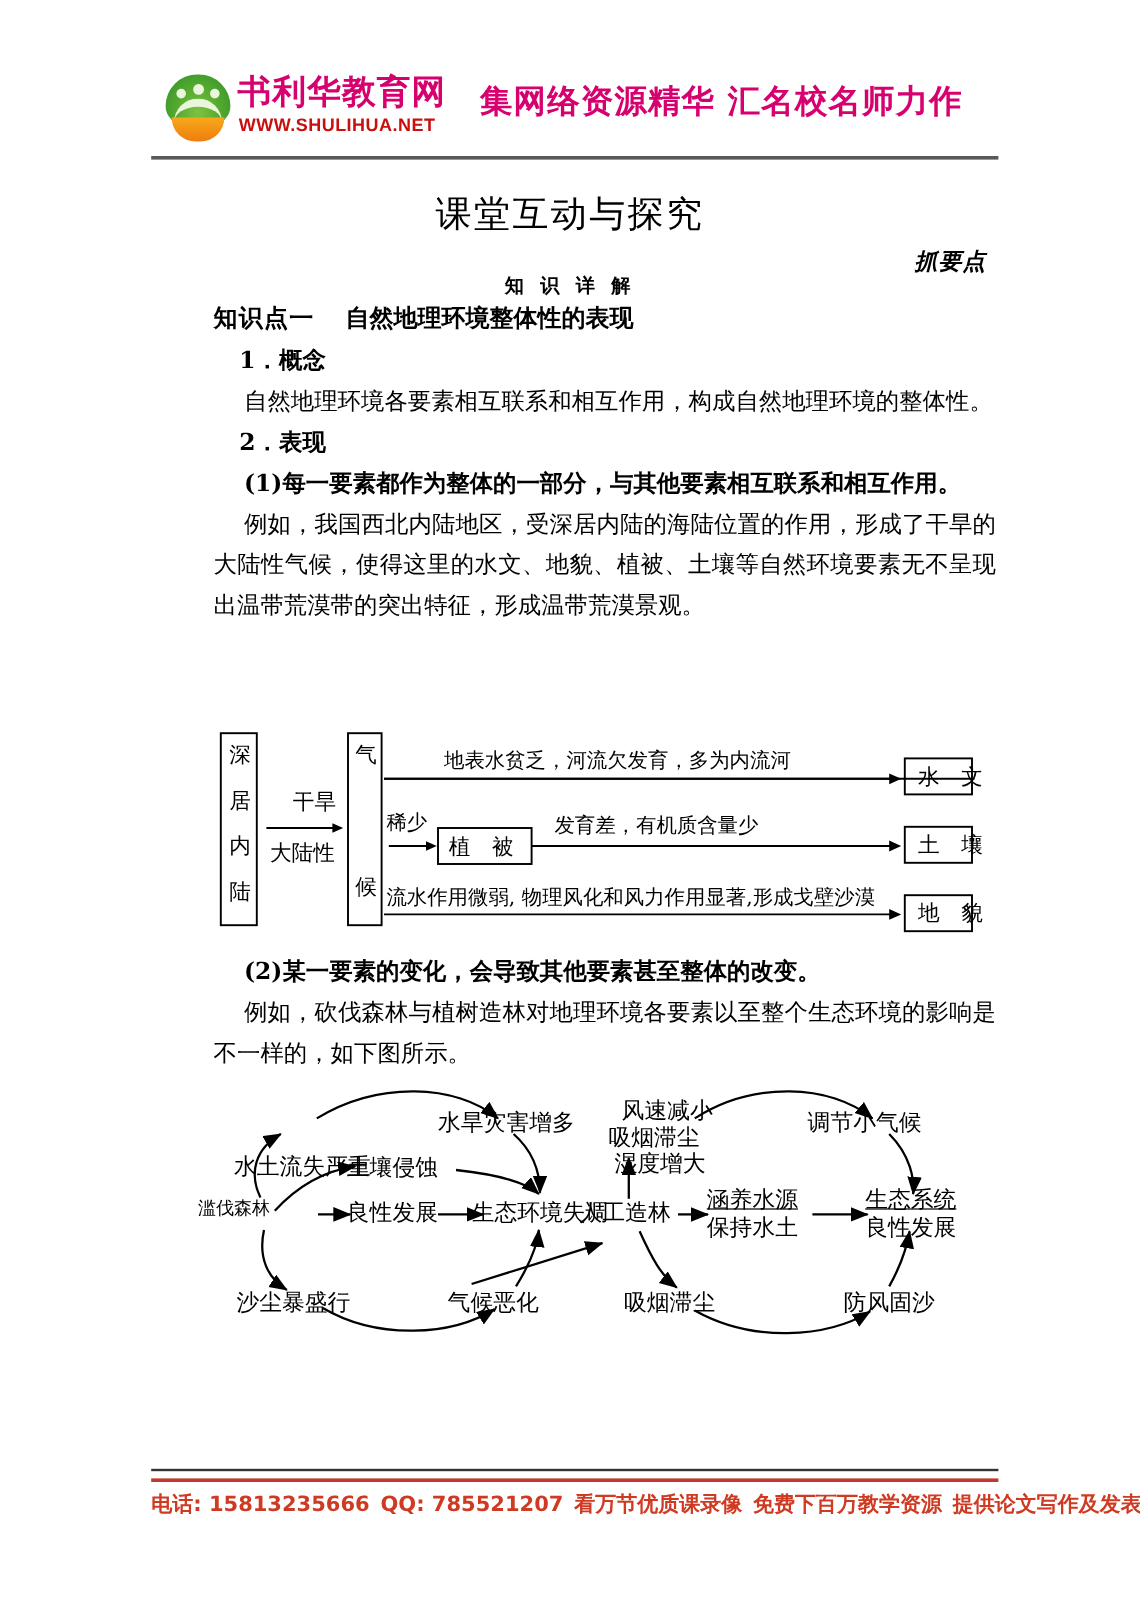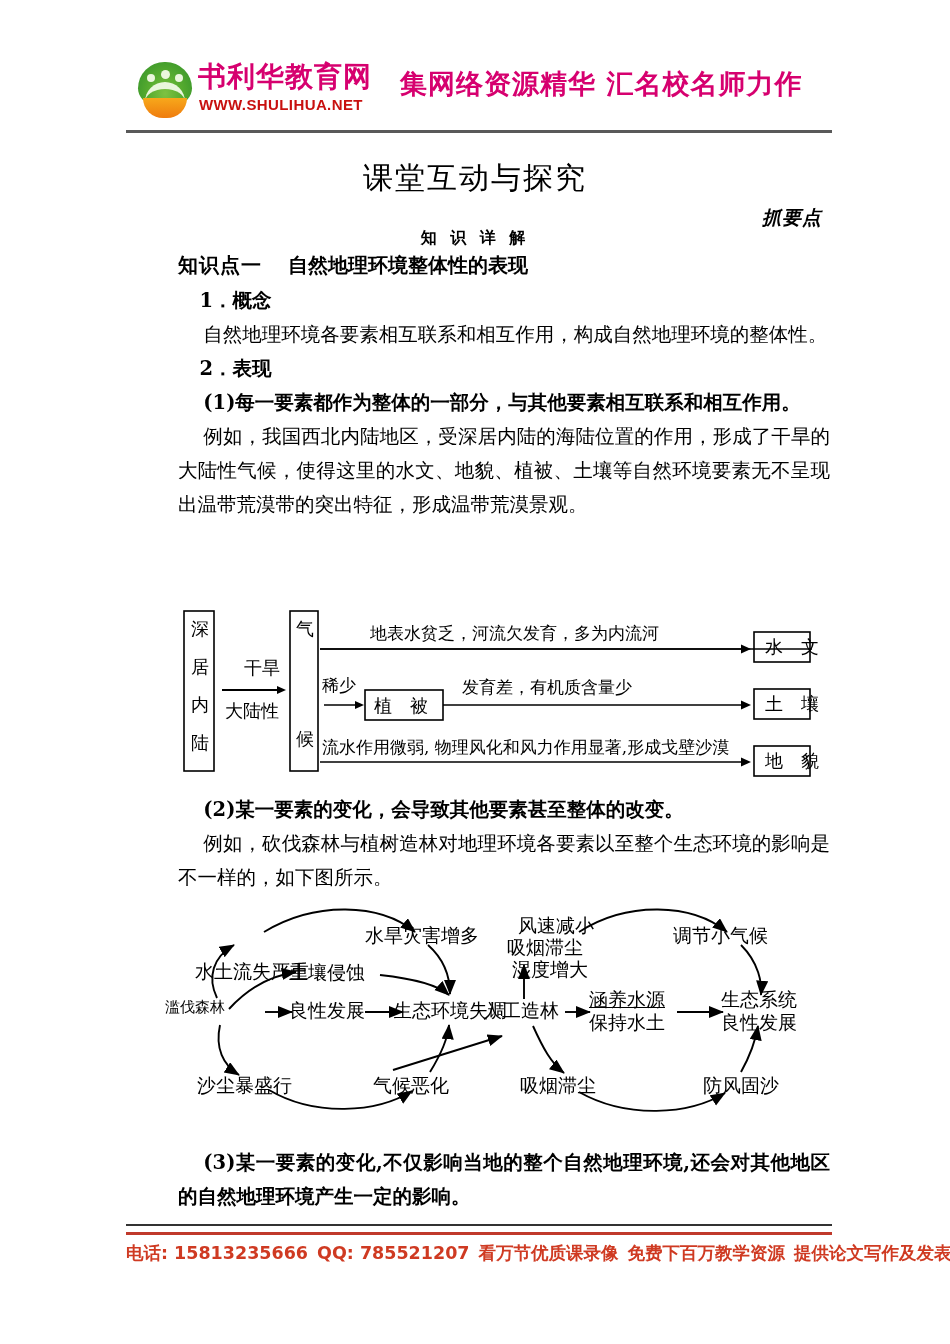--- a/index.html
+++ b/index.html
@@ -395,29 +395,26 @@
     <div class="d2-text" style="left:208px; top:168px; font-size:19px;">气候恶化</div>
 
     
     <div class="d2-text" style="left:353px; top:8px; font-size:19px;">风速减小</div>
     <div class="d2-text" style="left:342px; top:30px; font-size:19px;">吸烟滞尘</div>
     <div class="d2-text" style="left:347px; top:52px; font-size:19px;">湿度增大</div>
     <div class="d2-text" style="left:508px; top:18px; font-size:19px;">调节小气候</div>
     <div class="d2-text" style="left:302px; top:93px; font-size:19px;padding-left:16px;">人工造林</div>
     <div class="d2-text" style="left:424px; top:82px; font-size:19px;text-decoration:underline;">涵养水源</div>
     <div class="d2-text" style="left:424px; top:105px; font-size:19px;">保持水土</div>
-    <div class="d2-text" style="left:556px; top:82px; font-size:19px;">生态系统</div>
+    <div class="d2-text" style="left:556px; top:82px; font-size:19px;text-decoration:underline;">生态系统</div>
     <div class="d2-text" style="left:556px; top:105px; font-size:19px;">良性发展</div>
     <div class="d2-text" style="left:355px; top:168px; font-size:19px;">吸烟滞尘</div>
     <div class="d2-text" style="left:538px; top:168px; font-size:19px;">防风固沙</div>
   </div>
 
-  <div class="body-col" style="top:1146px;">
-    <p class="para sub">(3)某一要素的变化,不仅影响当地的整个自然地理环境,还会对其他地区的自然地理环境产生一定的影响。</p>
-  </div>
 
   <div class="footer-rule-dark"></div>
   <div class="footer-rule-red"></div>
   <div class="footer-text">
     <span class="fseg">电话: 15813235666</span><span class="fseg">QQ: 785521207</span><span class="fseg">看万节优质课录像</span><span class="fseg">免费下百万教学资源</span><span class="fseg">提供论文写作及发表服务</span>
   </div>
 
 </div>
 
 </body></html>

